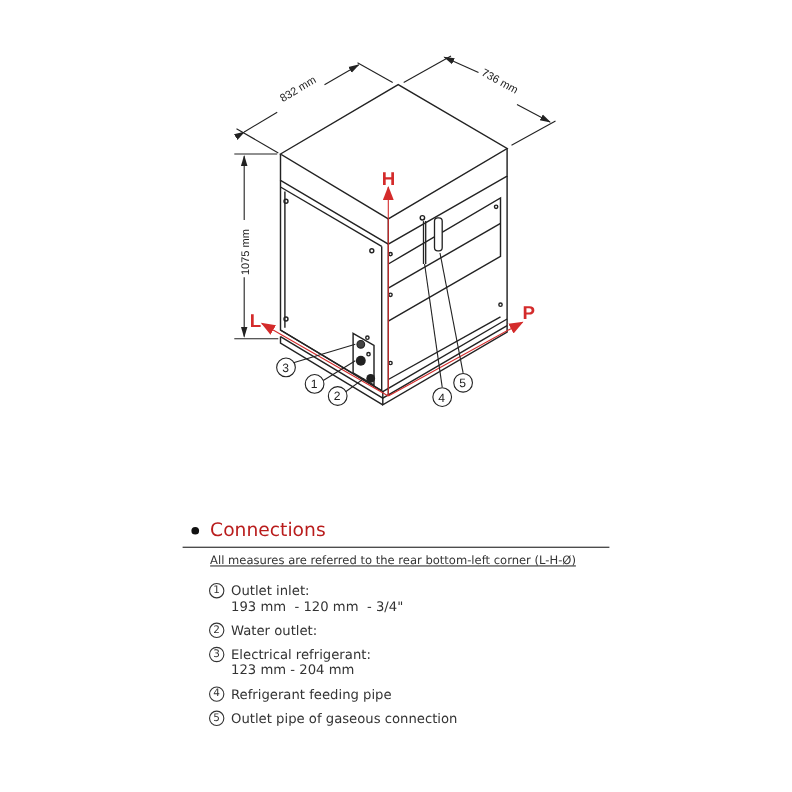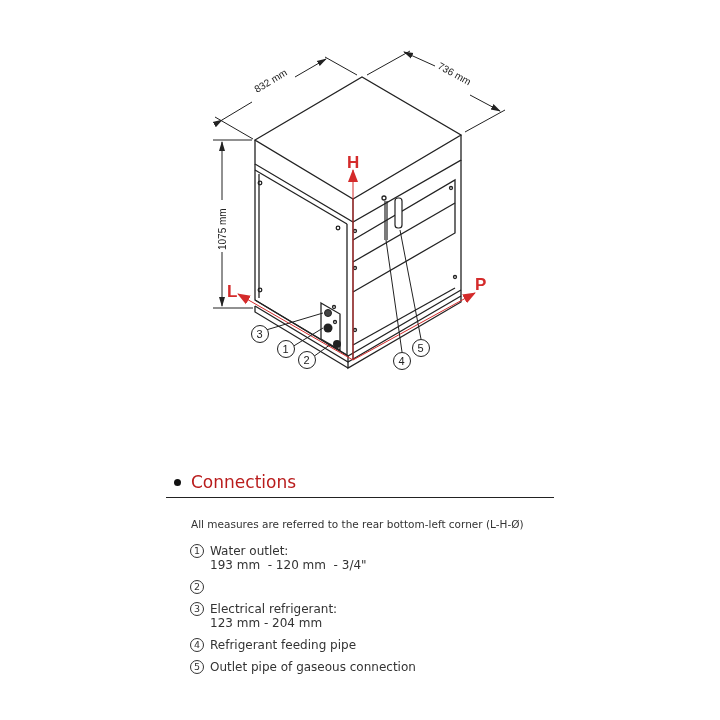--- a/index.html
+++ b/index.html
@@ -6,21 +6,21 @@
   body { width: 720px; height: 720px; position: relative; overflow: hidden;
          font-family: "DejaVu Sans", "Liberation Sans", sans-serif; color: #222; }
   #diagram { position: absolute; left: 0; top: 0; width: 720px; height: 400px; }
   .dimtxt { font-family: "Liberation Sans", sans-serif; font-size: 10px; fill: #222; }
   .axis { font-family: "Liberation Sans", sans-serif; font-weight: bold; font-size: 17px; fill: #d42b2b; }
   .callout-num { font-family: "Liberation Sans", sans-serif; font-size: 11px; fill: #222; }
   #connections { position: absolute; left: 166px; top: 470px; width: 390px; }
   .heading { display: flex; align-items: center; font-size: 17px; color: #b91c1c; height: 24px; padding-left: 8px; }
   .bullet { width: 7px; height: 7px; background: #111; border-radius: 50%; margin-right: 10px; }
   .rule { border-top: 1.3px solid #222; margin-top: 3px; width: 388px; }
-  .note { font-size: 10.5px; color: #333; margin: 20px 0 0 25px; }
+  .note { font-size: 10.5px; color: #333; margin: 6px 0 0 25px; text-decoration: underline; }
   .items { margin: 14px 0 0 24px; }
   .item { display: flex; align-items: flex-start; font-size: 12px; color: #333; line-height: 14px; margin-bottom: 8px; }
   .num { width: 14px; height: 14px; border: 1px solid #333; border-radius: 50%; font-size: 9.5px;
          display: flex; align-items: center; justify-content: center; margin-right: 6px; flex: none; box-sizing: border-box; }
   .texts { display: flex; flex-direction: column; }
 </style>
 </head>
 <body>
 
 <svg id="diagram" viewBox="0 0 720 400" xmlns="http://www.w3.org/2000/svg">
@@ -134,27 +134,28 @@
   <div class="heading">
     <span class="bullet"></span>
     <span>Connections</span>
   </div>
   <div class="rule"></div>
   <div class="note">All measures are referred to the rear bottom-left corner (L-H-Ø)</div>
   <div class="items">
     <div class="item">
       <span class="num">1</span>
       <span class="texts">
-        <span>Water outlet:</span>
+        <span>Outlet inlet:</span>
         <span style="white-space:pre">193 mm  - 120 mm  - 3/4"</span>
       </span>
     </div>
     <div class="item">
       <span class="num">2</span>
       <span class="texts">
+        <span>Water outlet:</span>
       </span>
     </div>
     <div class="item">
       <span class="num">3</span>
       <span class="texts">
         <span>Electrical refrigerant:</span>
         <span>123 mm - 204 mm</span>
       </span>
     </div>
     <div class="item" style="margin-top:2px">

